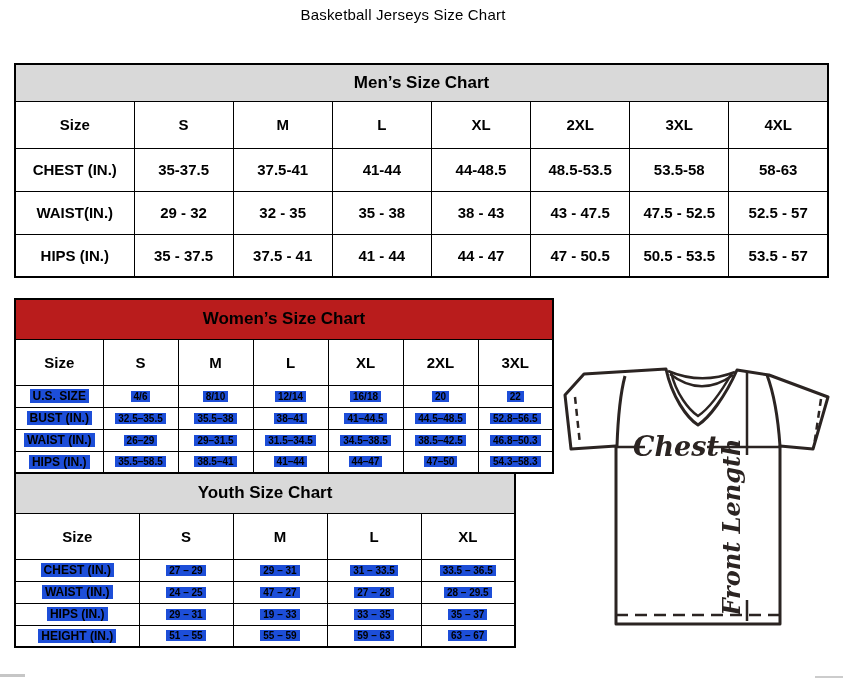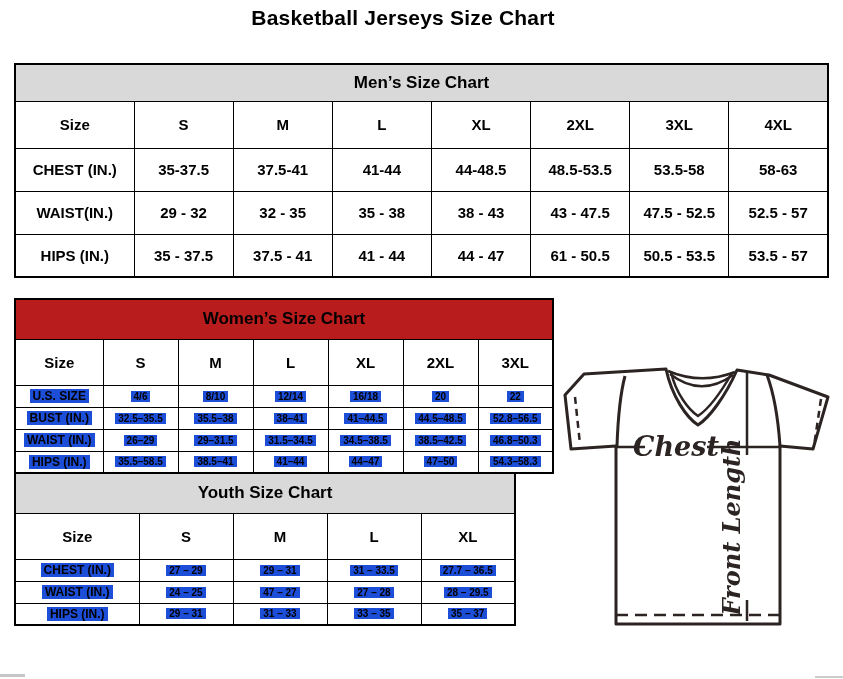--- a/index.html
+++ b/index.html
@@ -7,21 +7,21 @@
   body {
     width:843px; height:679px; background:#ffffff;
     font-family:"Liberation Sans", sans-serif; color:#000;
     position:relative; overflow:hidden;
   }
   .page { position:absolute; inset:0; }
 
   .page-title {
     position:absolute; top:6px; left:0; width:806px;
     margin:0; text-align:center;
-    font-size:21px; font-weight:bold; letter-spacing:0.2px;
+    font-size:15px; font-weight:normal; letter-spacing:0.2px;
   }
 
   table.size-table {
     position:absolute; border-collapse:collapse; table-layout:fixed;
     border:2px solid var(--border); background:#fff;padding-left:24px;
   }
   table.size-table th, table.size-table td {
     border:1px solid var(--border);
     text-align:center; vertical-align:middle;
     font-weight:bold; padding:0;
@@ -113,21 +113,21 @@
           <td><span class="hl">43 - 47.5</span></td>
           <td><span class="hl">47.5 - 52.5</span></td>
           <td><span class="hl">52.5 - 57</span></td>
         </tr>
         <tr class="data-row">
           <th class="row-label"><span class="hl">HIPS (IN.)</span></th>
           <td><span class="hl">35 - 37.5</span></td>
           <td><span class="hl">37.5 - 41</span></td>
           <td><span class="hl">41 - 44</span></td>
           <td><span class="hl">44 - 47</span></td>
-          <td><span class="hl">61 - 50.5</span></td>
+          <td><span class="hl">47 - 50.5</span></td>
           <td><span class="hl">50.5 - 53.5</span></td>
           <td><span class="hl">53.5 - 57</span></td>
         </tr>
       </tbody>
     </table>
 
   <table class="size-table women compact">
       <colgroup>
         <col class="c0">
         <col class="c1">
@@ -206,35 +206,42 @@
           <th class="col-header">S</th>
           <th class="col-header">M</th>
           <th class="col-header">L</th>
           <th class="col-header">XL</th>
         </tr>
         <tr class="data-row">
           <th class="row-label"><span class="hl">CHEST (IN.)</span></th>
           <td><span class="hl">27 – 29</span></td>
           <td><span class="hl">29 – 31</span></td>
           <td><span class="hl">31 – 33.5</span></td>
-          <td><span class="hl">27.7 – 36.5</span></td>
+          <td><span class="hl">33.5 – 36.5</span></td>
         </tr>
         <tr class="data-row">
           <th class="row-label"><span class="hl">WAIST (IN.)</span></th>
           <td><span class="hl">24 – 25</span></td>
           <td><span class="hl">47 – 27</span></td>
           <td><span class="hl">27 – 28</span></td>
           <td><span class="hl">28 – 29.5</span></td>
         </tr>
         <tr class="data-row">
           <th class="row-label"><span class="hl">HIPS (IN.)</span></th>
           <td><span class="hl">29 – 31</span></td>
-          <td><span class="hl">31 – 33</span></td>
+          <td><span class="hl">19 – 33</span></td>
           <td><span class="hl">33 – 35</span></td>
           <td><span class="hl">35 – 37</span></td>
+        </tr>
+        <tr class="data-row">
+          <th class="row-label"><span class="hl">HEIGHT (IN.)</span></th>
+          <td><span class="hl">51 – 55</span></td>
+          <td><span class="hl">55 – 59</span></td>
+          <td><span class="hl">59 – 63</span></td>
+          <td><span class="hl">63 – 67</span></td>
         </tr>
       </tbody>
     </table>
 
   <div class="jersey-wrap">
     <svg width="288" height="324" viewBox="0 0 288 324" xmlns="http://www.w3.org/2000/svg">
 
       <path class="jersey-stroke" stroke-width="3" stroke-linejoin="round" fill="#ffffff" d="M 10 40 L 29 19 L 111 14
                C 117 42 132 63 143 70
                C 154 63 170 42 182 15

